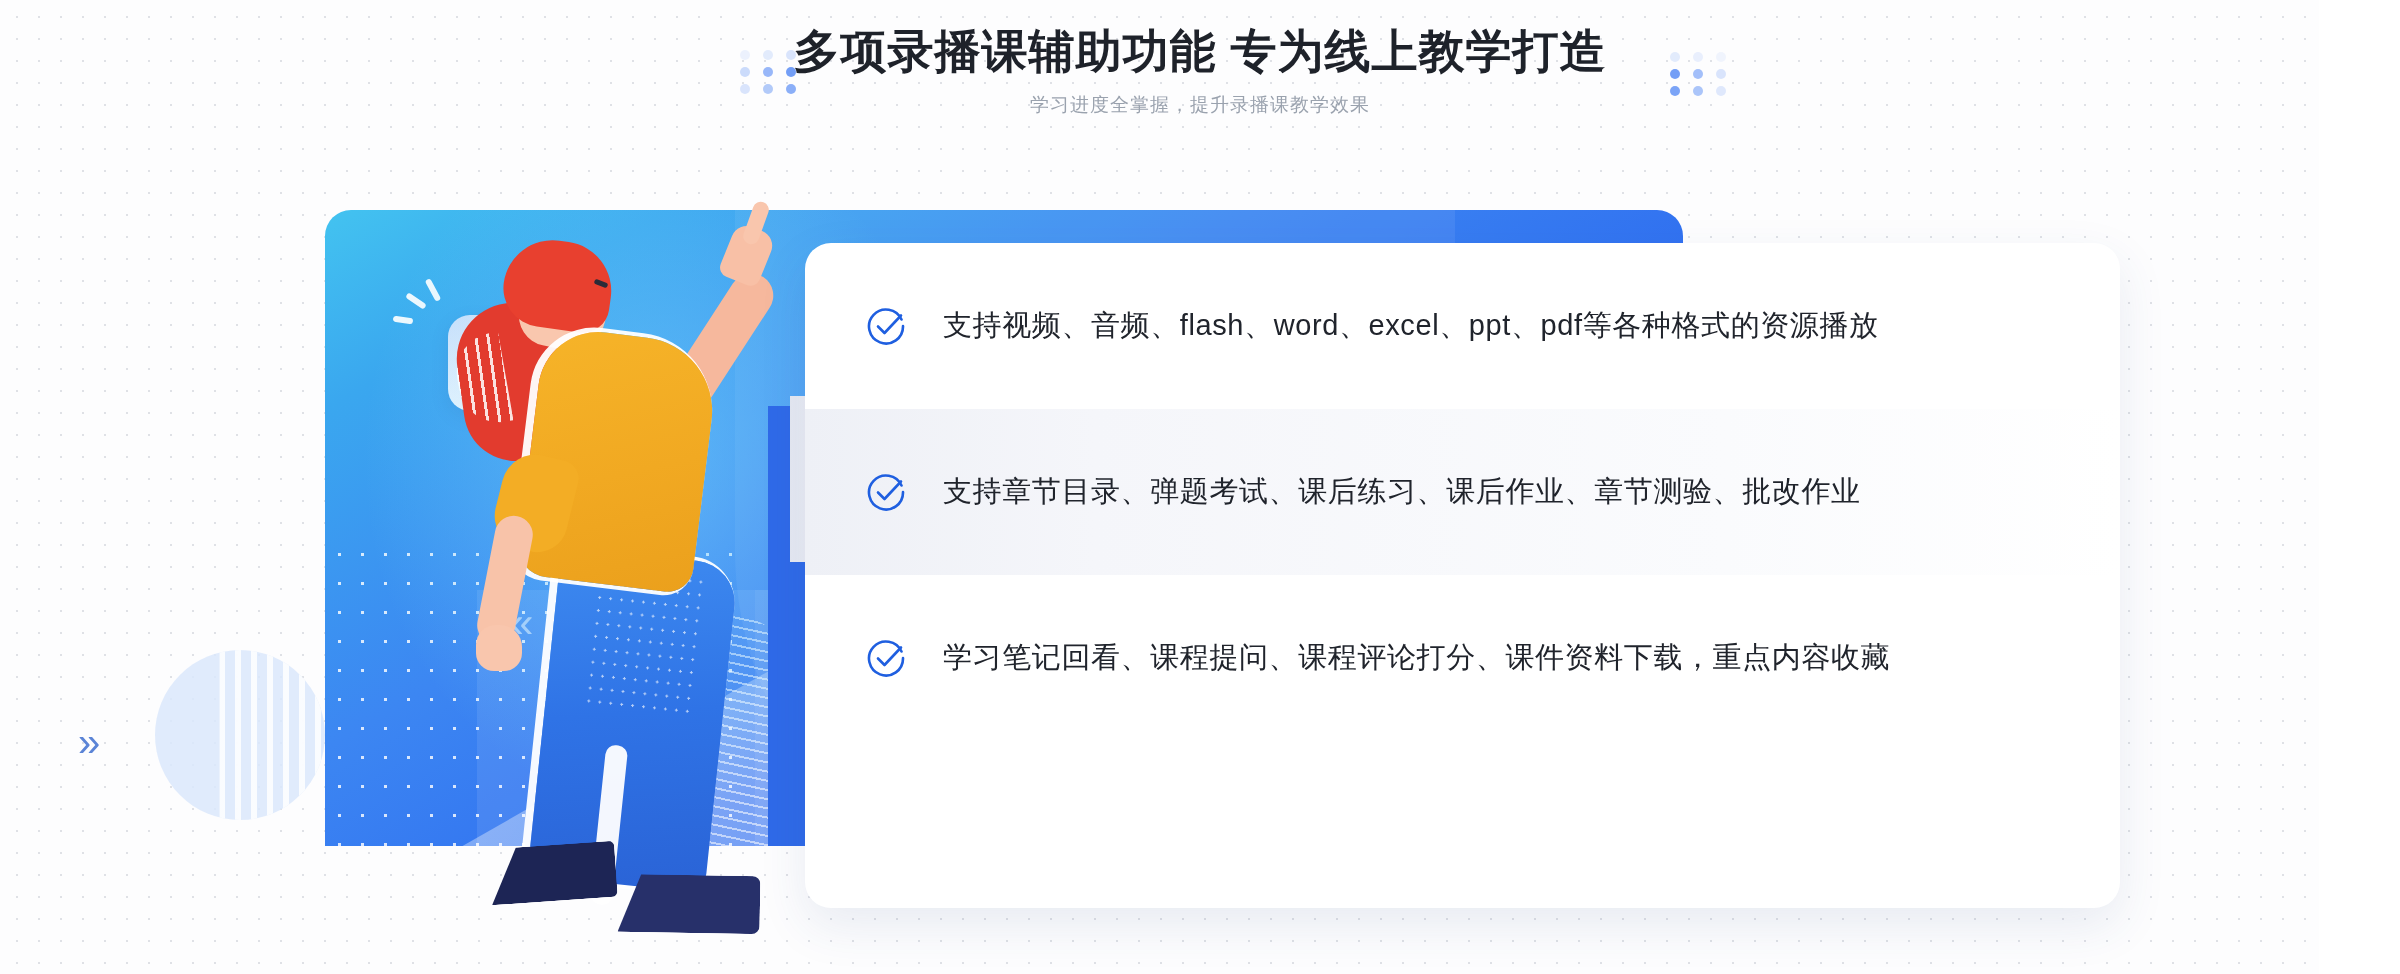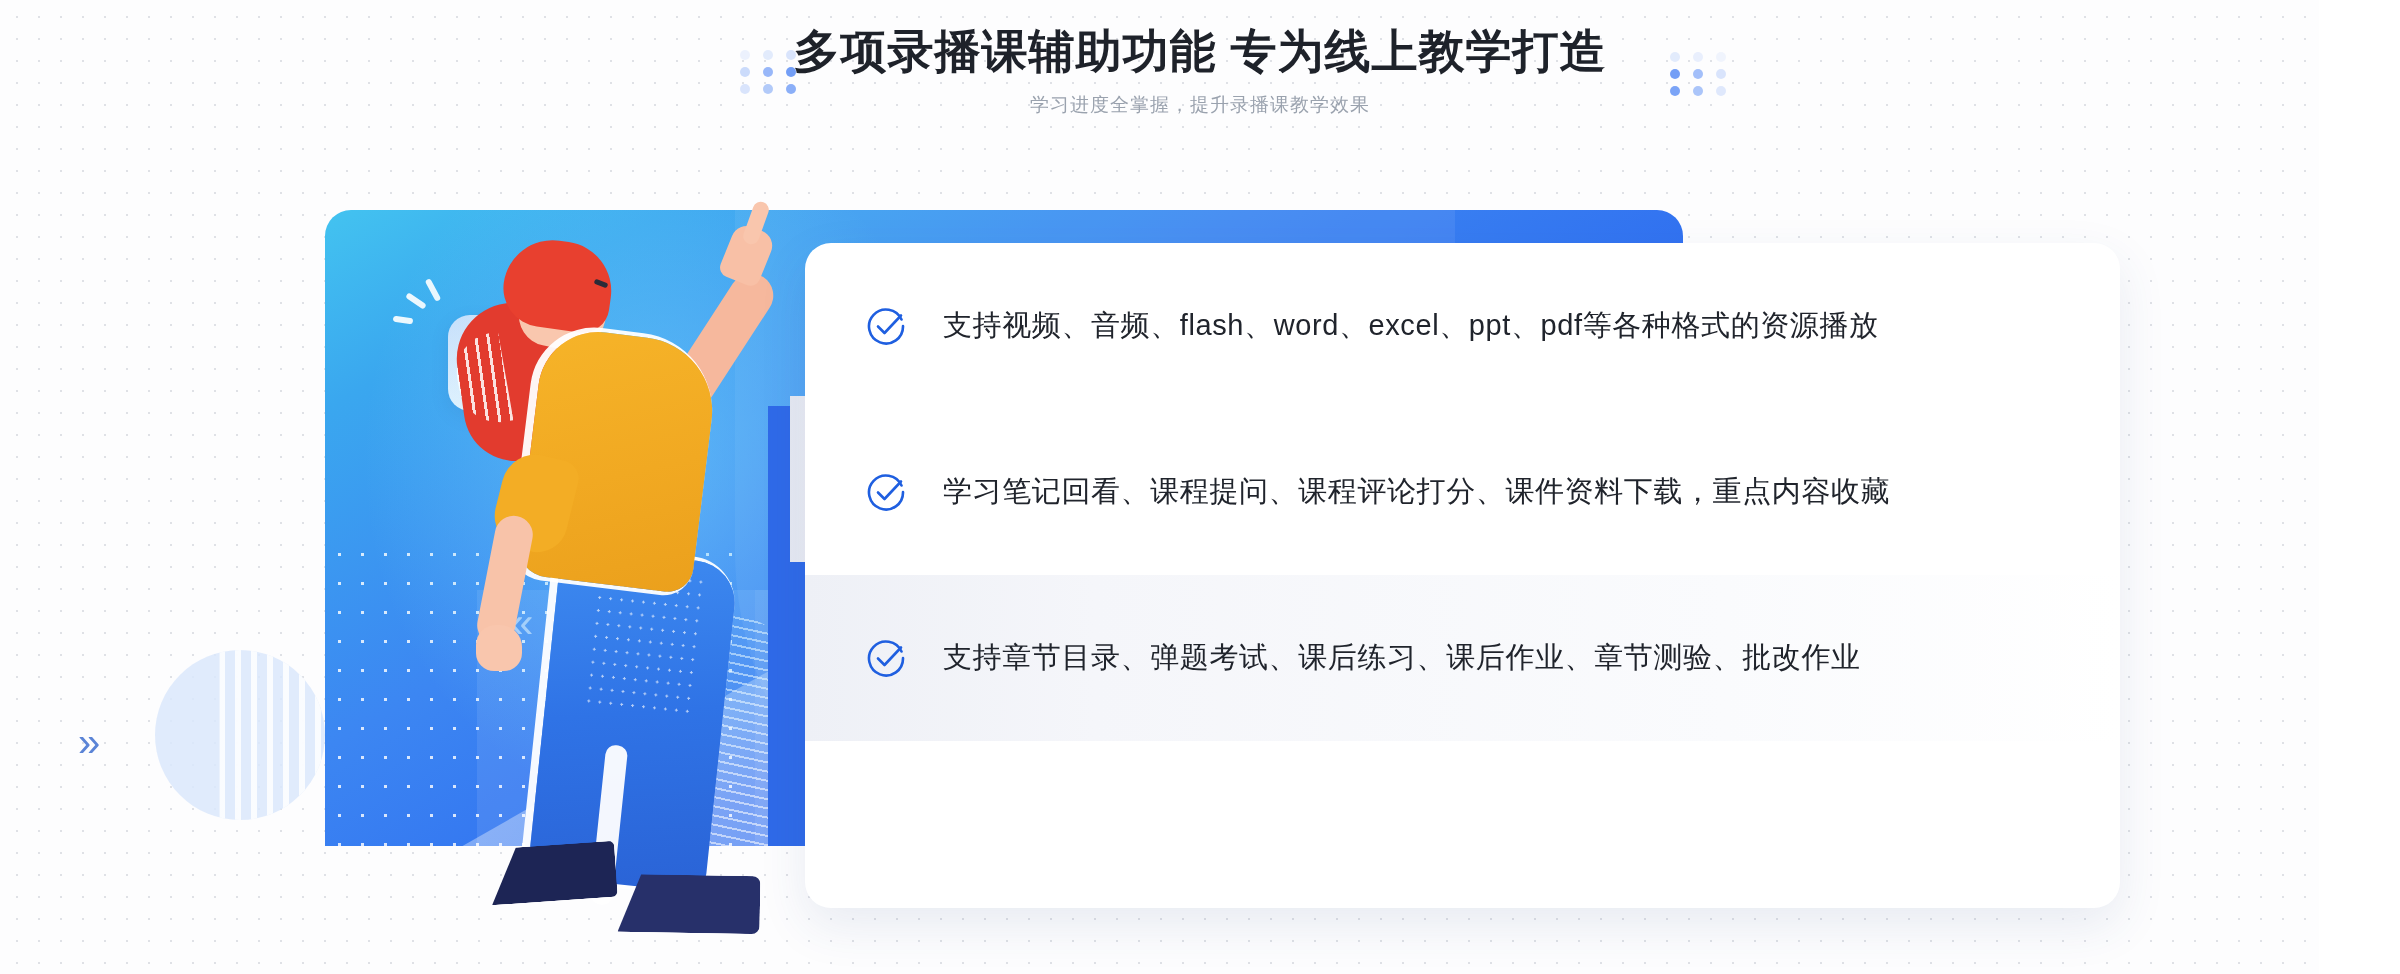--- a/index.html
+++ b/index.html
@@ -352,38 +352,38 @@
         <div class="feature-row">
           <span class="check-icon">
             <svg viewBox="0 0 42 42" width="42" height="42">
               <path d="M36.5 14.5A17 17 0 1 0 38 21" fill="none" stroke="#1f5fe0" stroke-width="2.6" stroke-linecap="round"></path>
               <path d="M13 21.5 L19.5 28 L36 10.5" fill="none" stroke="#1f5fe0" stroke-width="2.6" stroke-linecap="round" stroke-linejoin="round"></path>
             </svg>
           </span>
           <span class="feature-text">支持视频、音频、flash、word、excel、ppt、pdf等各种格式的资源播放</span>
         </div>
 
+        <div class="feature-row highlight">
+          <span class="check-icon">
+            <svg viewBox="0 0 42 42" width="42" height="42">
+              <path d="M36.5 14.5A17 17 0 1 0 38 21" fill="none" stroke="#1f5fe0" stroke-width="2.6" stroke-linecap="round"></path>
+              <path d="M13 21.5 L19.5 28 L36 10.5" fill="none" stroke="#1f5fe0" stroke-width="2.6" stroke-linecap="round" stroke-linejoin="round"></path>
+            </svg>
+          </span>
+          <span class="feature-text">支持章节目录、弹题考试、课后练习、课后作业、章节测验、批改作业</span>
+        </div>
+
         <div class="feature-row">
           <span class="check-icon">
             <svg viewBox="0 0 42 42" width="42" height="42">
               <path d="M36.5 14.5A17 17 0 1 0 38 21" fill="none" stroke="#1f5fe0" stroke-width="2.6" stroke-linecap="round"></path>
               <path d="M13 21.5 L19.5 28 L36 10.5" fill="none" stroke="#1f5fe0" stroke-width="2.6" stroke-linecap="round" stroke-linejoin="round"></path>
             </svg>
           </span>
           <span class="feature-text">学习笔记回看、课程提问、课程评论打分、课件资料下载，重点内容收藏</span>
         </div>
 
-        <div class="feature-row highlight">
-          <span class="check-icon">
-            <svg viewBox="0 0 42 42" width="42" height="42">
-              <path d="M36.5 14.5A17 17 0 1 0 38 21" fill="none" stroke="#1f5fe0" stroke-width="2.6" stroke-linecap="round"></path>
-              <path d="M13 21.5 L19.5 28 L36 10.5" fill="none" stroke="#1f5fe0" stroke-width="2.6" stroke-linecap="round" stroke-linejoin="round"></path>
-            </svg>
-          </span>
-          <span class="feature-text">支持章节目录、弹题考试、课后练习、课后作业、章节测验、批改作业</span>
-        </div>
-
 
       </div>
     </div>
 
   </div>
 </div>
 
 </body></html>

